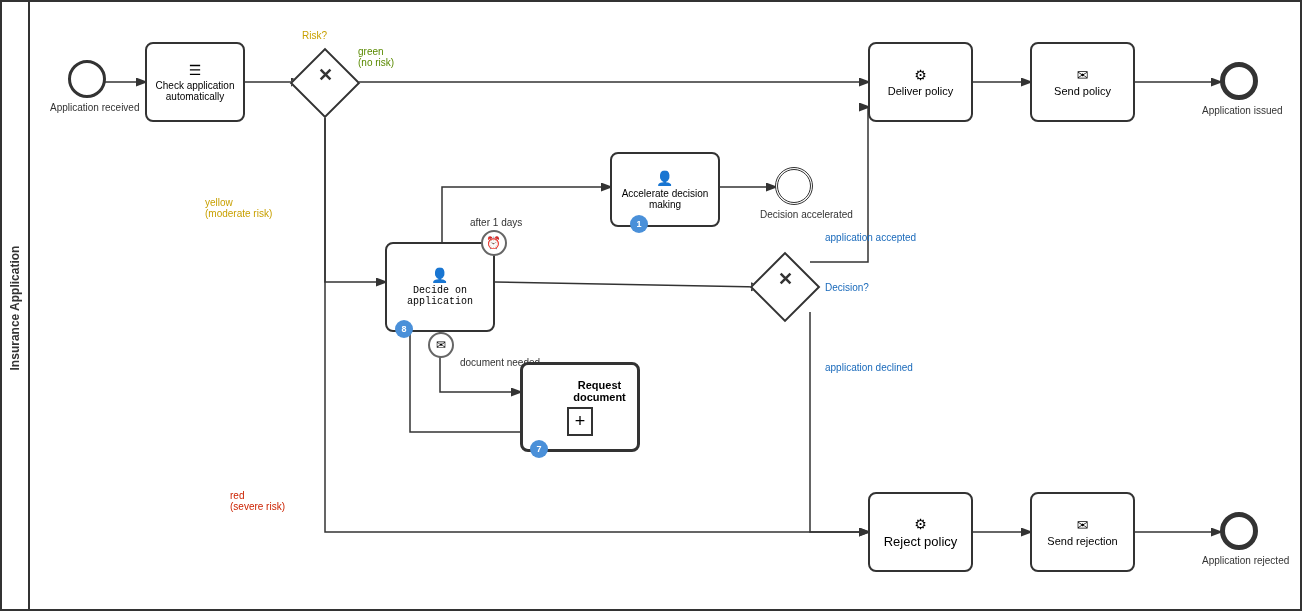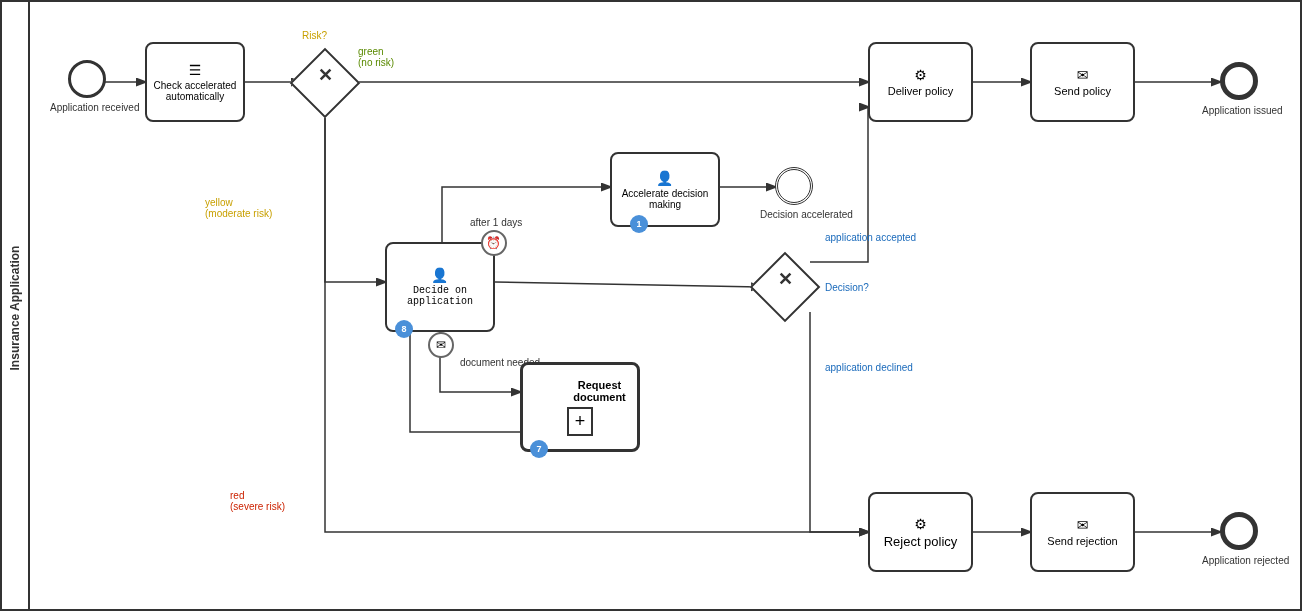--- a/index.html
+++ b/index.html
@@ -219,21 +219,21 @@
     </svg>
 
     <div class="event start" style="left:38px; top:58px; width:38px; height:38px;">
     </div>
     <div class="event-label" style="left:20px; top:100px; width:70px;">Application
 received</div>
 
     <div class="task" style="left:115px; top:40px; width:100px; height:80px;">
       <div class="task-icon">☰</div>
       <div style="font-size:10px;">Check
-accelerated
+application
 automatically</div>
     </div>
 
     <div class="gateway" style="left:270px; top:56px;"></div>
     <div class="gateway-x" style="left:288px; top:62px;">✕</div>
     <div class="gateway-label risk-label" style="left:272px; top:28px;">Risk?</div>
 
     <div class="edge-label green" style="left:328px; top:44px;">green<br>(no risk)</div>
     <div class="edge-label yellow" style="left:175px; top:195px;">yellow<br>(moderate risk)</div>
     <div class="edge-label red" style="left:200px; top:488px;">red<br>(severe risk)</div>

